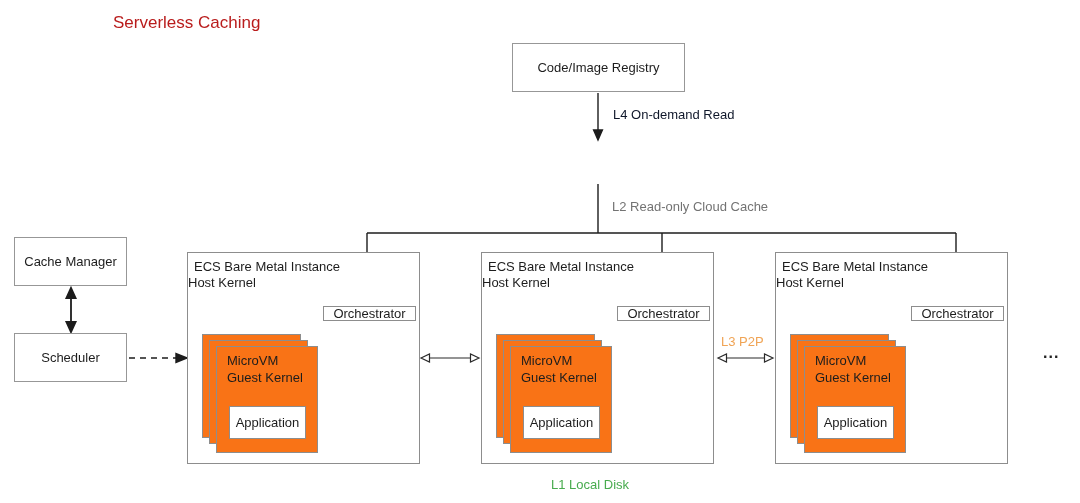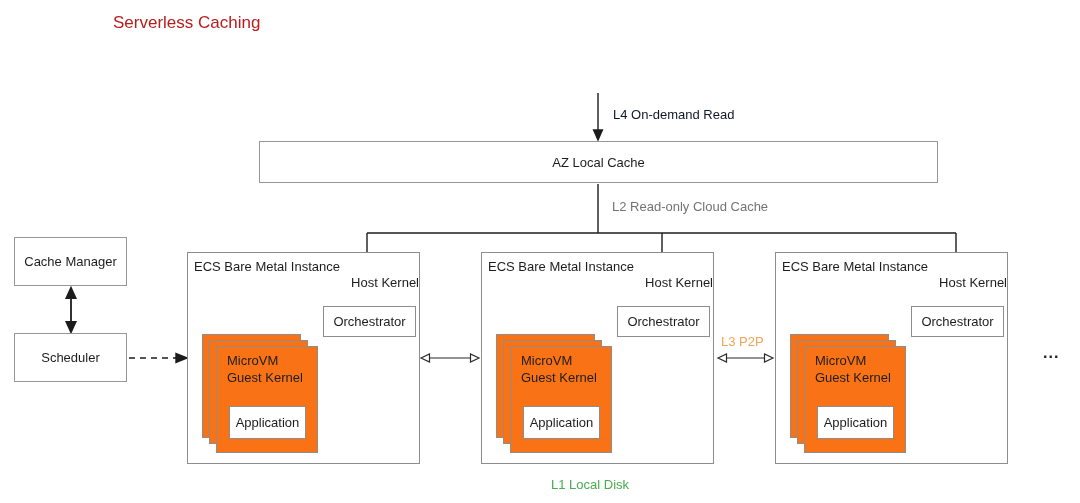--- a/index.html
+++ b/index.html
@@ -17,23 +17,23 @@
   .registry{left:512px;top:43px;width:173px;height:49px;}
   .az{left:259px;top:141px;width:679px;height:42px;}
   .cm{left:14px;top:237px;width:113px;height:49px;}
   .sched{left:14px;top:333px;width:113px;height:49px;}
   .ecs{
     position:absolute;top:252px;width:233px;height:212px;background:#ffffff;
     border:1px solid #8d8d8d;box-sizing:border-box;z-index:2;
   }
   .ecs1{left:187px;} .ecs2{left:481px;} .ecs3{left:775px;}
   .ecs-l1{position:absolute;left:6px;top:6px;font-size:13px;white-space:nowrap;}
-  .ecs-l2{position:absolute;left:0;top:22px;width:100%;text-align:right;font-size:13px;}
+  .ecs-l2{position:absolute;left:0;top:22px;width:100%;text-align:left;font-size:13px;}
   .orch{
-    position:absolute;left:135px;top:53px;width:93px;height:31px;background:#fff;
+    position:absolute;left:135px;top:53px;width:93px;height:15px;background:#fff;
     border:1px solid #8d8d8d;box-sizing:border-box;display:flex;align-items:center;
     justify-content:center;font-size:13px;
   }
   .vm{position:absolute;background:#f97316;border:1px solid #8d8d8d;box-sizing:border-box;}
   .vm-back{left:14px;top:81px;width:99px;height:104px;}
   .vm-mid{left:21px;top:87px;width:99px;height:104px;}
   .vm-front{left:28px;top:93px;width:102px;height:107px;font-size:13px;}
   .vm-label{position:absolute;left:10px;top:5px;line-height:1.32;text-align:left;}
   .app{
     position:absolute;left:12px;top:59px;width:77px;height:33px;border:1px solid #8d8d8d;
@@ -99,24 +99,24 @@
       <path d="M335,337 L318,352 M341,339 L324,354 M347,341 L330,356"></path>
     </g>
     <g stroke="#333" stroke-width="1.2" stroke-dasharray="4 3" fill="none" transform="translate(294,0)">
       <path d="M335,337 L318,352 M341,339 L324,354 M347,341 L330,356"></path>
     </g>
     <g stroke="#333" stroke-width="1.2" stroke-dasharray="4 3" fill="none" transform="translate(588,0)">
       <path d="M335,337 L318,352 M341,339 L324,354 M347,341 L330,356"></path>
     </g>
   </svg>
 
+  <div class="box registry">
+    <span>Code/Image Registry</span>
+  </div>
 
-  <div class="box az">
-    <span>AZ Local Cache</span>
-  </div>
 
   <div class="box cm">
     <span>Cache Manager</span>
   </div>
 
   <div class="box sched">
     <span>Scheduler</span>
   </div>
 
   <div class="ecs ecs1">

